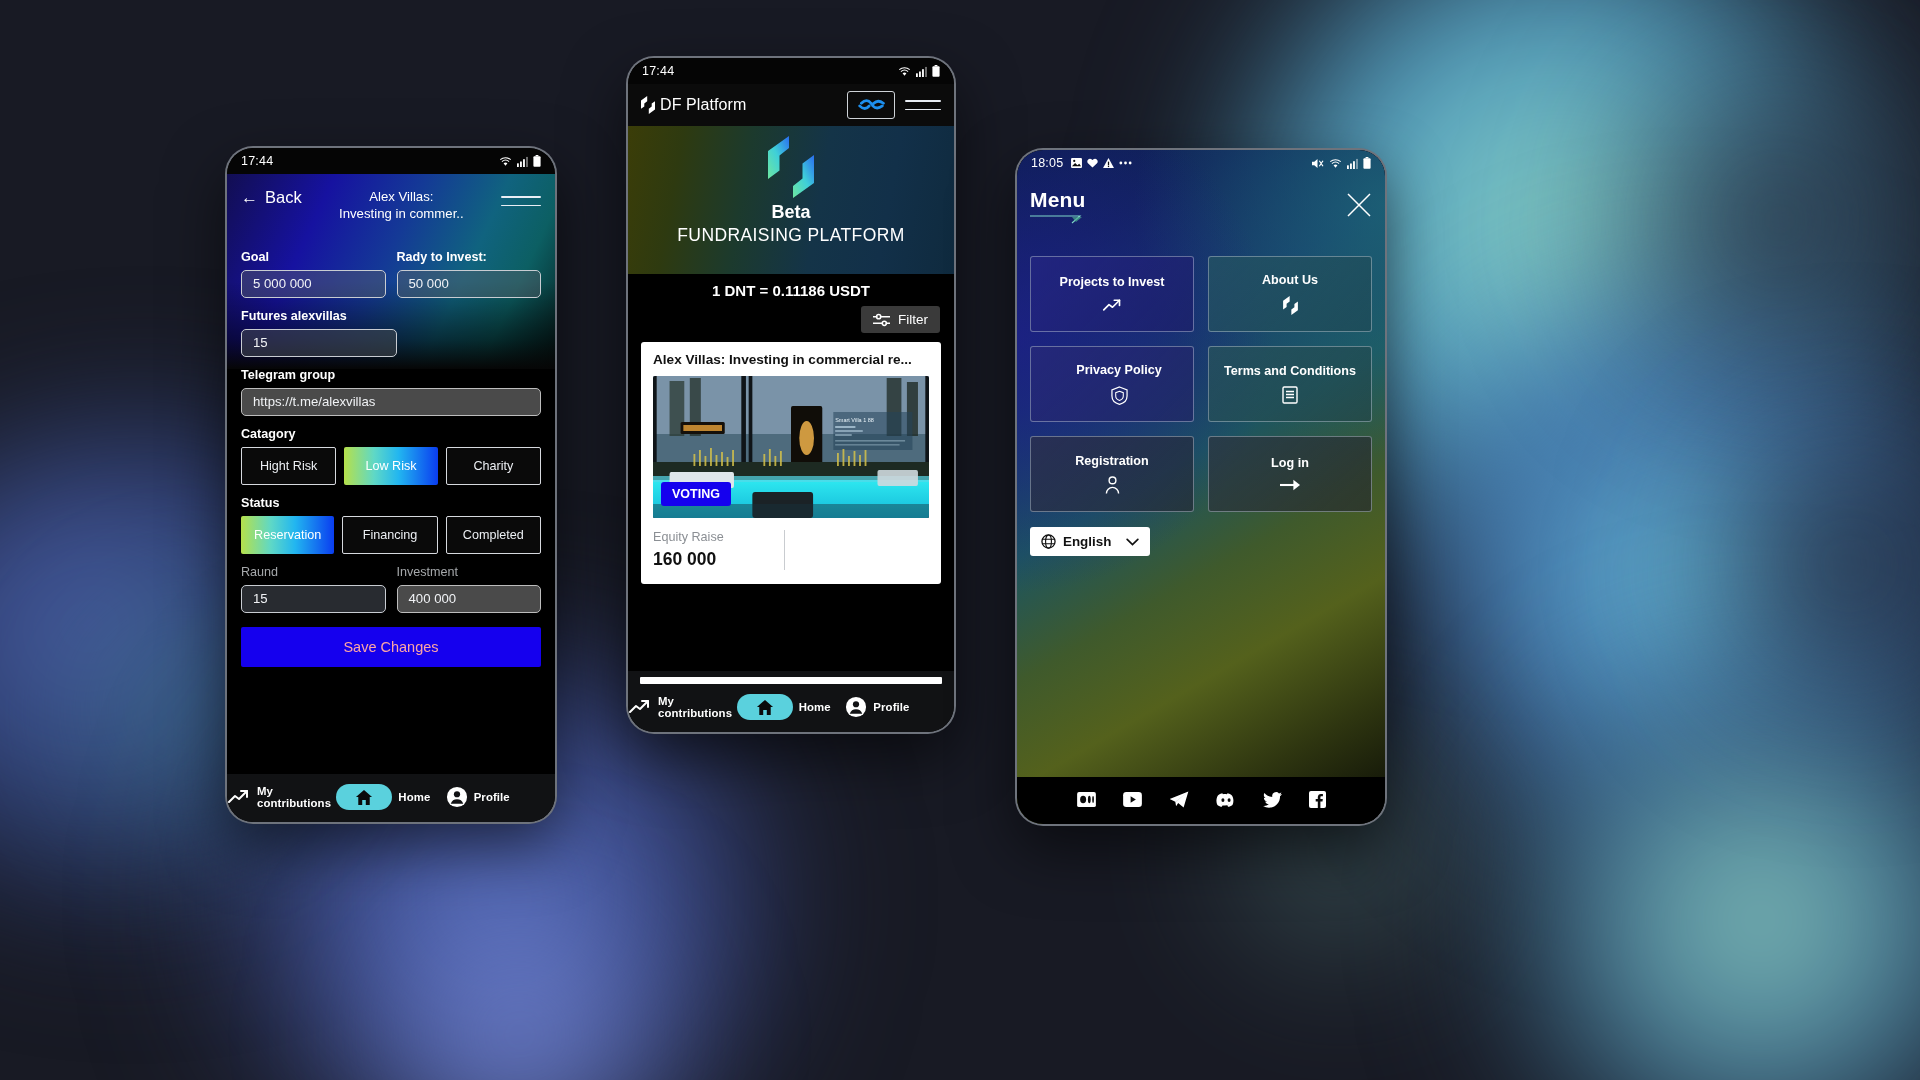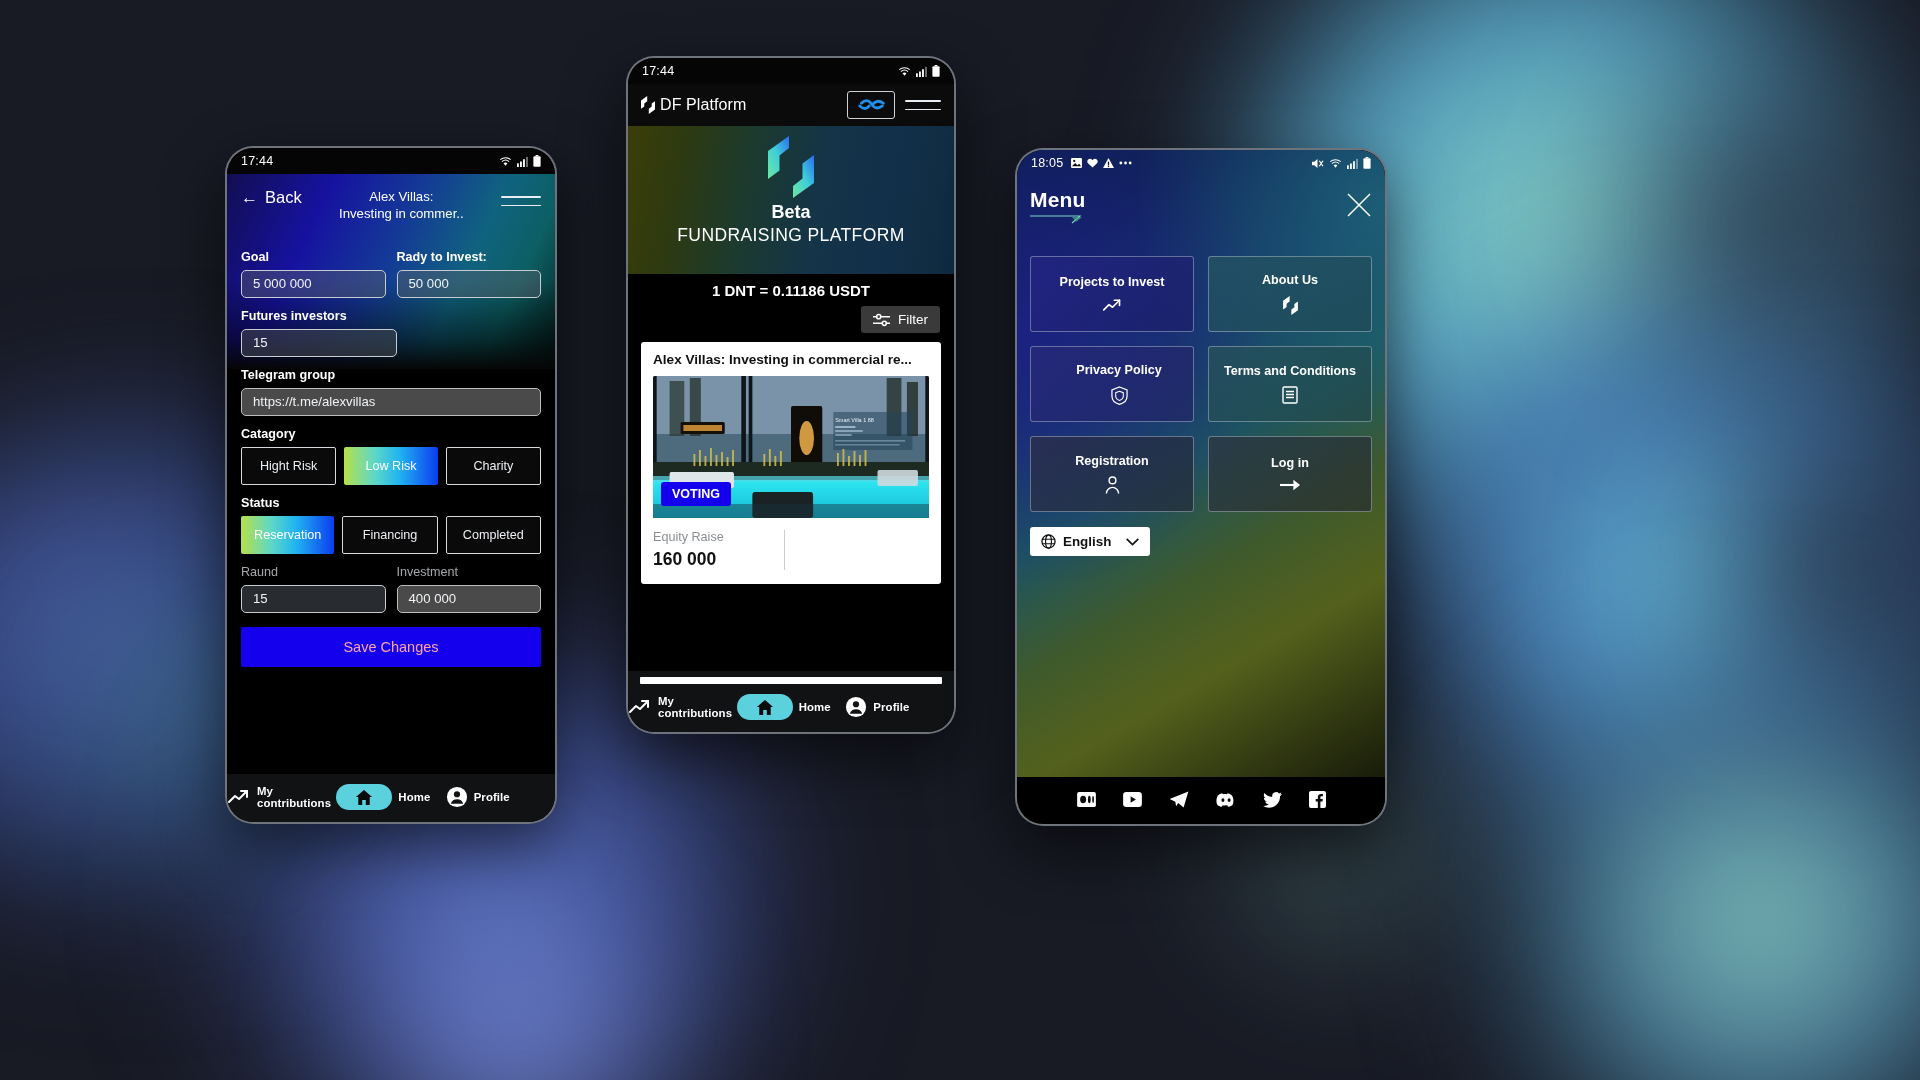--- a/index.html
+++ b/index.html
@@ -234,21 +234,21 @@
       <div>
         <div class="fld-label">Goal</div>
         <div class="inp gl">5 000 000</div>
       </div>
       <div>
         <div class="fld-label">Rady to Invest:</div>
         <div class="inp gl">50 000</div>
       </div>
     </div>
 
-    <div class="fld-label">Futures investors</div>
+    <div class="fld-label">Futures alexvillas</div>
     <div class="inp" style="width:52%">15</div>
 
     <div class="fld-label">Telegram group</div>
     <div class="inp dark">https://t.me/alexvillas</div>
 
     <div class="fld-label">Catagory</div>
     <div class="seg">
       <div class="segbtn">Hight Risk</div>
       <div class="segbtn active">Low Risk</div>
       <div class="segbtn">Charity</div>

